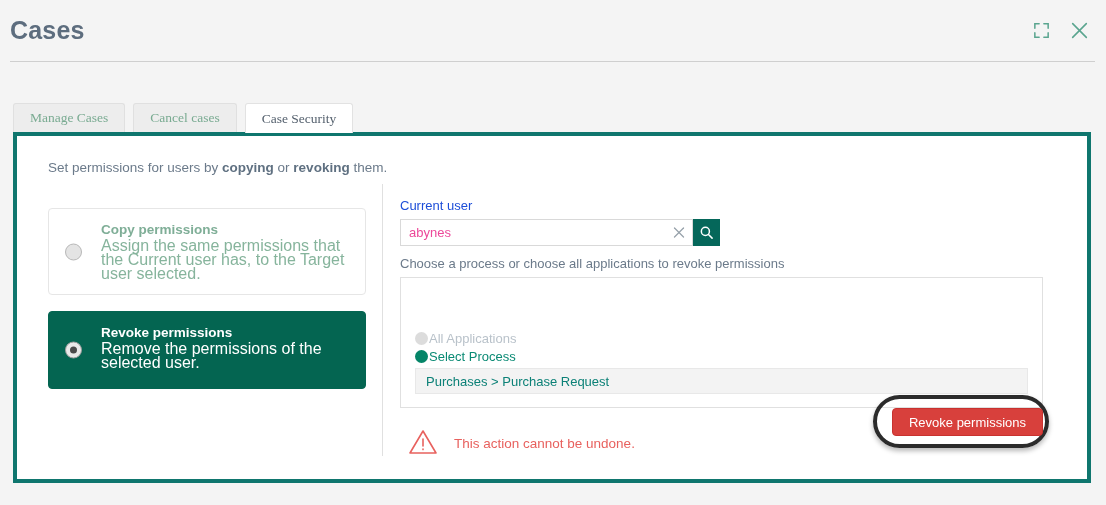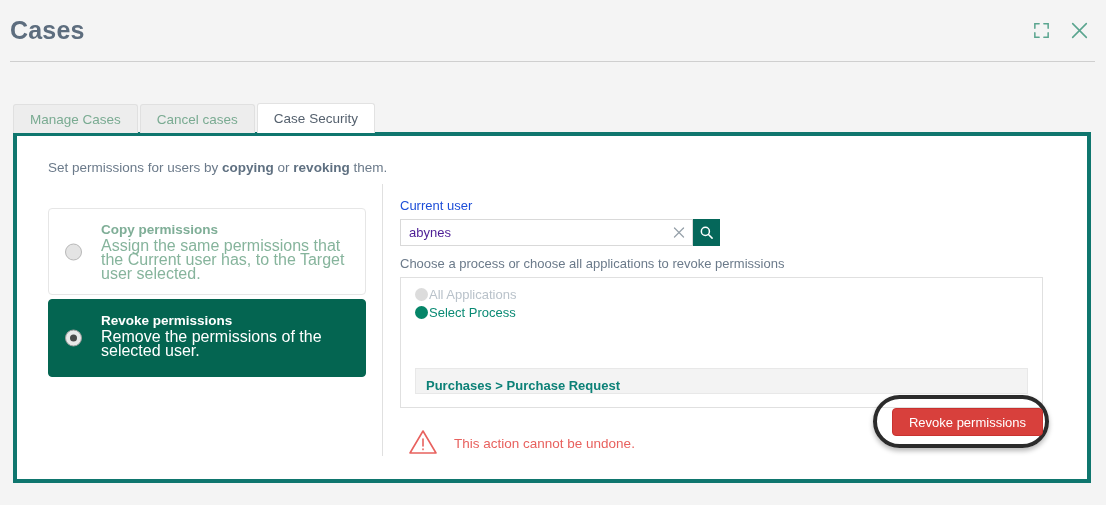--- a/index.html
+++ b/index.html
@@ -57,23 +57,24 @@
     height: 1px;
     background: #cfcfcf;
   }
 
   
   .tabs {
     position: absolute;
     left: 13px;
     top: 103px;
     display: flex;
-    align-items: flex-end;
-    gap: 2px;
+    align-items: flex-start;
+    gap: 8px;
     z-index: 3;
+    font-family: Liberation Serif, serif;
   }
   .tab {
     height: 29px;
     padding: 0 16px;
     display: flex;
     align-items: center;
     font-size: 13.5px;
     color: #7aab92;
     background: #ededed;
     border: 1px solid #e0e0e0;
@@ -117,21 +118,21 @@
     left: 31px;
     top: 72px;
     width: 318px;
   }
   .mode-card {
     position: relative;
     box-sizing: border-box;
     border-radius: 4px;
     padding: 13px 14px 13px 52px;
     cursor: pointer;
-    margin-bottom: 4px;
+    margin-bottom: 16px;
   }
   .mode-card.unselected {
     background: #ffffff;
     border: 1px solid #e6e6e6;
     min-height: 74px;
   }
   .mode-card.selected {
     background: #046551;
     border: 1px solid #046551;
     min-height: 78px;
@@ -215,21 +216,21 @@
     box-sizing: border-box;
     display: flex;
     align-items: center;
   }
   .search-box input {
     border: none;
     outline: none;
     background: transparent;
     font-family: "Liberation Sans", sans-serif;
     font-size: 13px;
-    color: #4c1d95;
+    color: #ec4899;
     padding: 0 26px 0 8px;
     width: 100%;
     height: 100%;
     box-sizing: border-box;
   }
   .clear-icon {
     position: absolute;
     right: 6px;
     top: 50%;
     transform: translateY(-50%);
@@ -280,37 +281,37 @@
   }
   .dot {
     width: 13px;
     height: 13px;
     border-radius: 50%;
     margin-right: 1px;
     flex: 0 0 auto;
   }
   .dot.gray { background: #dcdcdc; }
   .dot.teal { background: #058568; }
-  .scope-row.muted { color: #b9c2ca; }
+  .scope-row.muted { color: #b9c2ca; margin-top: 44px; }
   .scope-row.active { color: #0a8a74; }
 
   .process-item {
     position: absolute;
     left: 14px;
     right: 14px;
     top: 90px;
     height: 26px;
     background: #f3f3f3;
     border: 1px solid #e8e8e8;
     box-sizing: border-box;
     display: flex;
-    align-items: flex-end;
+    align-items: center;
     padding-left: 10px;
     font-size: 13px;
-    font-weight: 700;
+    font-weight: 400;
     color: #0c8177;
     cursor: pointer;
   }
 
   
   .footer-row {
     position: absolute;
     left: 383px;
     top: 272px;
     width: 655px;

